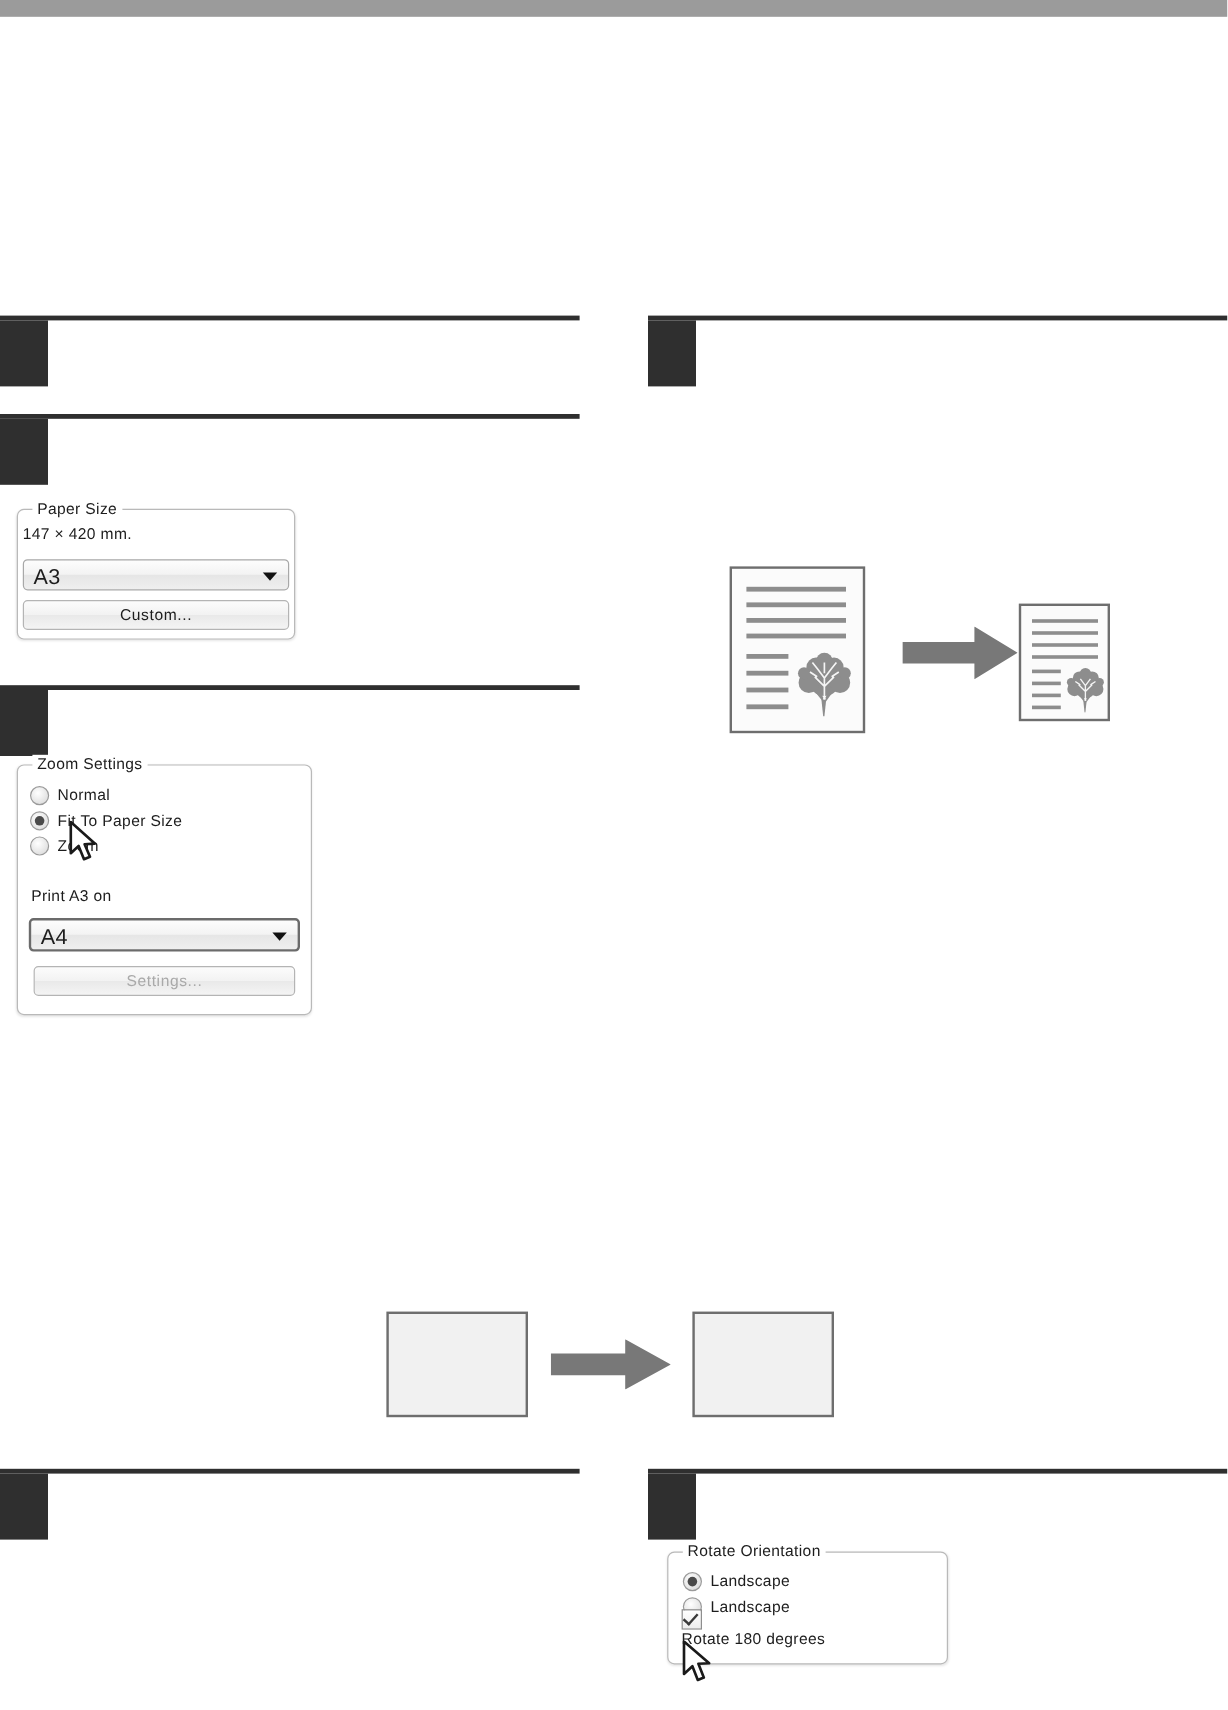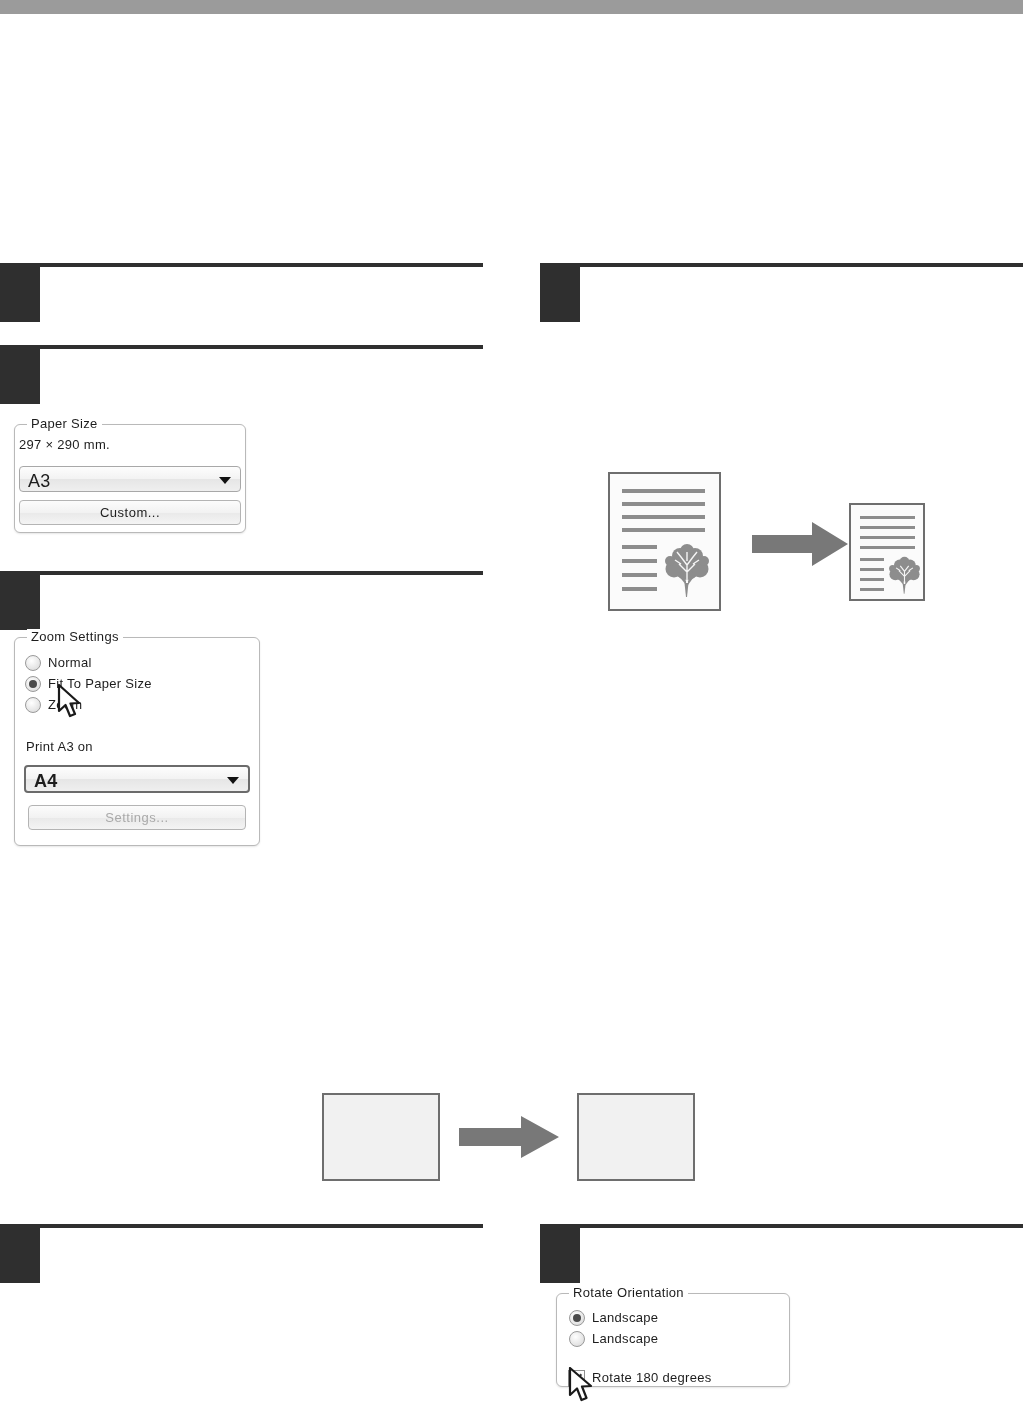--- a/index.html
+++ b/index.html
@@ -184,21 +184,21 @@
 
   <div class="sec-rule" style="left:0px; top:1224px; width:483px;"></div>
   <div class="sec-block" style="left:0px; top:1228px;"></div>
 
   <div class="sec-rule" style="left:540px; top:1224px; width:483px;"></div>
   <div class="sec-block" style="left:540px; top:1228px;"></div>
 
   <div class="groupbox" style="left:14px; top:424px; width:230px; height:107px;">
     <span class="group-title">Paper Size</span>
 
-    <span class="static-text" style="left:4px; top:12px;">297 × 290 mm.</span>
+    <span class="static-text" style="left:4px; top:12px;">147 × 420 mm.</span>
 
     <div class="combo" style="left:4px; top:41px; width:222px;">
       <span class="combo-label">A3</span>
       <span class="caret"></span>
     </div>
 
     <div class="pushbtn" style="left:4px; top:75px; width:222px;">Custom...</div>
   </div>
 
   <div class="groupbox" style="left:14px; top:637px; width:244px; height:207px;">
@@ -215,21 +215,21 @@
     </div>
 
     <div class="radio-row" style="left:10px; top:59px;">
       <span class="radio"></span>
       <span>Zoom</span>
     </div>
 
     <span class="static-text" style="left:11px; top:101px;">Print A3 on</span>
 
     <div class="combo focused" style="left:9px; top:127px; width:226px; height:28px;">
-      <span class="combo-label" style="top:4px;font-weight:bold;">A4</span>
+      <span class="combo-label" style="top:4px;">A4</span>
       <span class="caret" style="top:10px;"></span>
     </div>
 
     <div class="pushbtn disabled" style="left:13px; top:167px; width:218px;">Settings...</div>
   </div>
 
   <svg class="cursor" style="left:57px; top:684px;" width="30" height="38" viewBox="0 0 30 38">
     <path d="M2,1 L2,27 L8.5,21 L13,32 L18,30 L13.5,19.5 L22,19 Z" fill="#ffffff" stroke="#1a1a1a" stroke-width="2.2" stroke-linejoin="round"></path>
   </svg>
 
@@ -314,21 +314,21 @@
     <div class="radio-row" style="left:12px; top:16px;">
       <span class="radio checked"></span>
       <span>Landscape</span>
     </div>
 
     <div class="radio-row" style="left:12px; top:37px;">
       <span class="radio"></span>
       <span>Landscape</span>
     </div>
 
-    <div class="check-row" style="left:11px; top:76px;">
+    <div class="check-row" style="left:11px; top:47px;flex-direction:column;">
       <span class="checkbox checked"></span>
       <span>Rotate 180 degrees</span>
     </div>
   </div>
 
   <svg class="cursor" style="left:568px; top:1367px;" width="30" height="40" viewBox="0 0 30 40">
     <path d="M2,1 L2,28 L9,21.5 L13.5,33 L18.5,31 L14,19.5 L23,19 Z" fill="#ffffff" stroke="#1a1a1a" stroke-width="2.2" stroke-linejoin="round"></path>
   </svg>
 
 </div>

